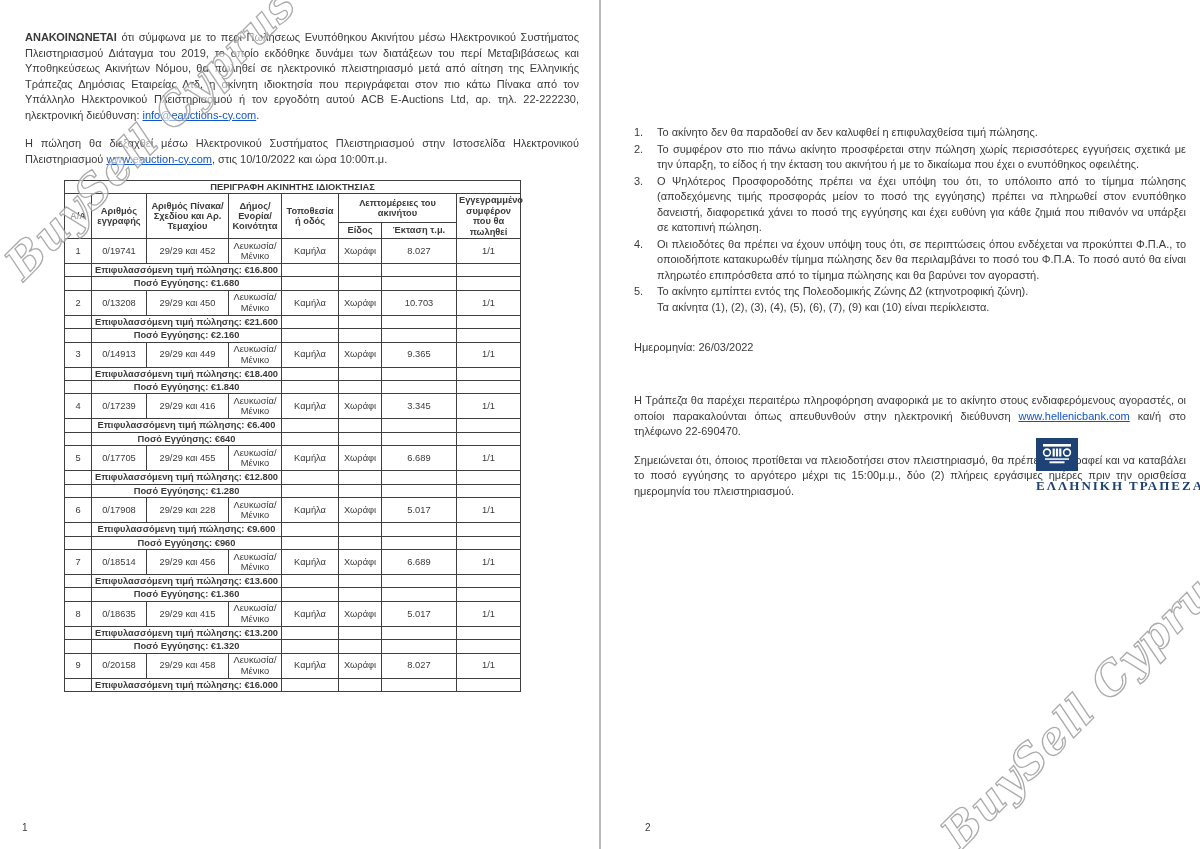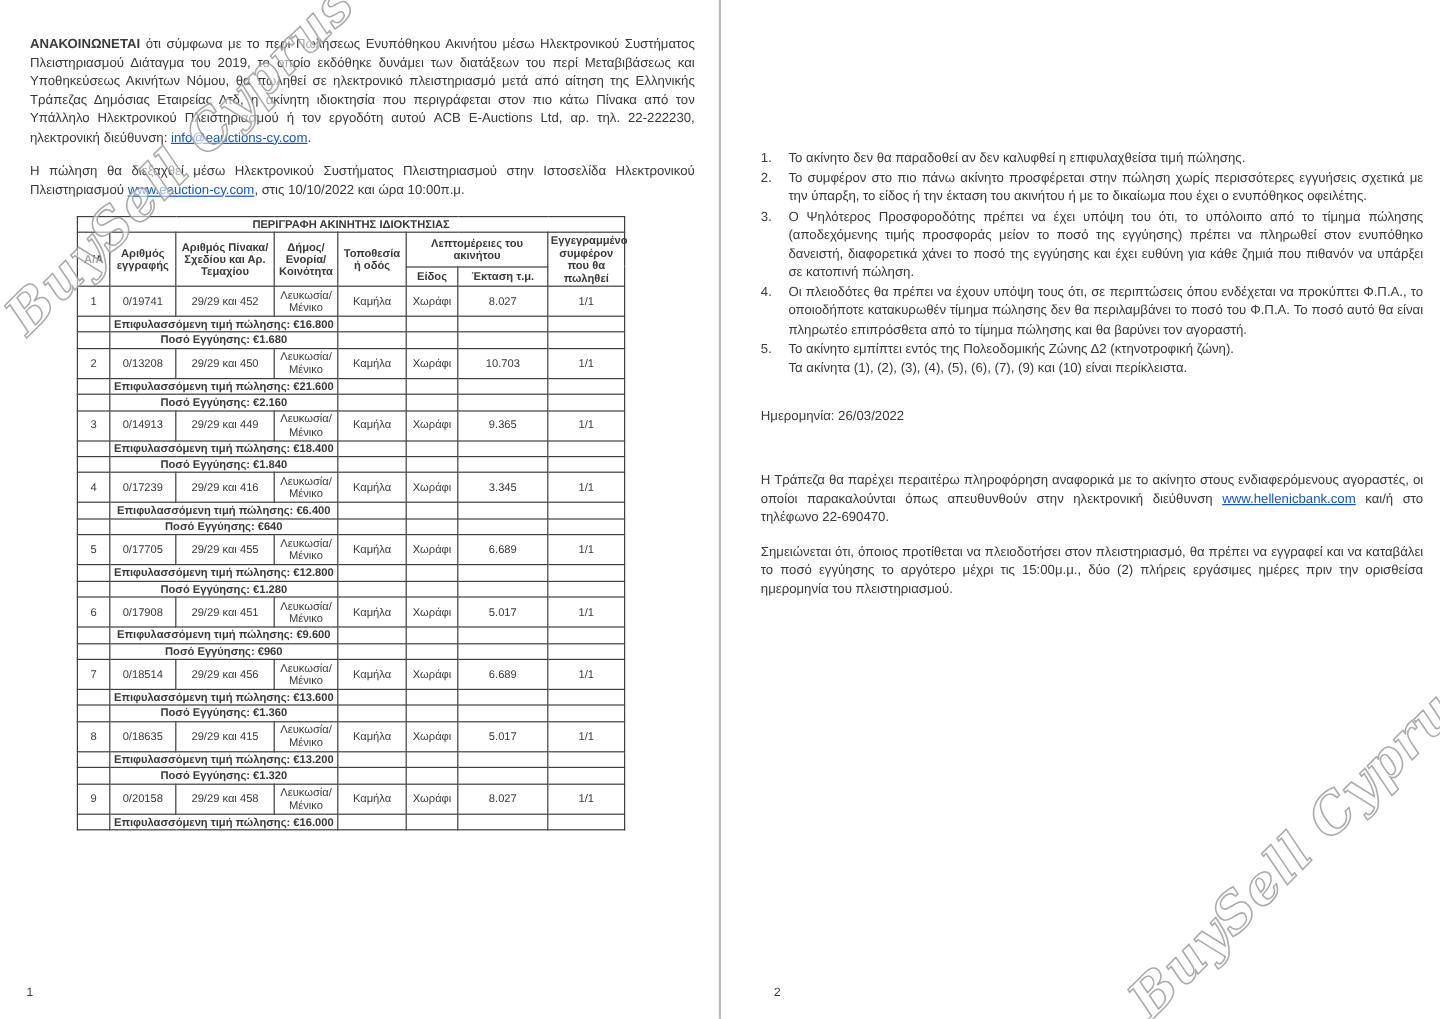--- a/index.html
+++ b/index.html
@@ -220,21 +220,21 @@
           <td></td>
           <td class="sub-cell" colspan="3">Ποσό Εγγύησης: €1.280</td>
           <td></td>
           <td></td>
           <td></td>
           <td></td>
         </tr>
         <tr class="main-row">
           <td>6</td>
           <td>0/17908</td>
-          <td>29/29 και 451</td>
+          <td>29/29 και 228</td>
           <td>Λευκωσία/ Μένικο</td>
           <td>Καμήλα</td>
           <td>Χωράφι</td>
           <td>5.017</td>
           <td>1/1</td>
         </tr>
         <tr class="sub-row">
           <td></td>
           <td class="sub-cell" colspan="3">Επιφυλασσόμενη τιμή πώλησης: €9.600</td>
           <td></td>
@@ -353,15 +353,29 @@
         <span class="txt">Το ακίνητο εμπίπτει εντός της Πολεοδομικής Ζώνης Δ2 (κτηνοτροφική ζώνη).<br>Τα ακίνητα (1), (2), (3), (4), (5), (6), (7), (9) και (10) είναι περίκλειστα.</span>
       </div>
     </div>
 
   <div class="date-line">Ημερομηνία: 26/03/2022</div>
 
   <div class="para"><span>Η Τράπεζα θα παρέχει περαιτέρω πληροφόρηση αναφορικά με το ακίνητο στους ενδιαφερόμενους αγοραστές, οι οποίοι παρακαλούνται όπως απευθυνθούν στην ηλεκτρονική διεύθυνση </span><span class="lnk">www.hellenicbank.com</span><span> και/ή στο τηλέφωνο 22-690470.</span></div>
 
   <div class="para">Σημειώνεται ότι, όποιος προτίθεται να πλειοδοτήσει στον πλειστηριασμό, θα πρέπει να εγγραφεί και να καταβάλει το ποσό εγγύησης το αργότερο μέχρι τις 15:00μ.μ., δύο (2) πλήρεις εργάσιμες ημέρες πριν την ορισθείσα ημερομηνία του πλειστηριασμού.</div>
 
+  <div class="logo-wrap">
+    <svg class="logo-box" viewBox="0 0 42 33" xmlns="http://www.w3.org/2000/svg">
+      <rect x="0" y="0" width="42" height="33" class="navy-fill" fill="#1d4273"></rect>
+      <rect x="7" y="6" width="28" height="2.6" fill="#ffffff"></rect>
+      <circle cx="11" cy="14.5" r="3.4" fill="none" stroke="#ffffff" stroke-width="1.6"></circle>
+      <circle cx="31" cy="14.5" r="3.4" fill="none" stroke="#ffffff" stroke-width="1.6"></circle>
+      <rect x="16.6" y="10.5" width="2.2" height="8" fill="#ffffff"></rect>
+      <rect x="19.9" y="10.5" width="2.2" height="8" fill="#ffffff"></rect>
+      <rect x="23.2" y="10.5" width="2.2" height="8" fill="#ffffff"></rect>
+      <rect x="9" y="20.3" width="24" height="1.5" fill="#ffffff"></rect>
+      <rect x="13.5" y="23.3" width="15" height="2" fill="#ffffff"></rect>
+    </svg>
+    <div class="logo-text">ΕΛΛΗΝΙΚΗ ΤΡΑΠΕΖΑ</div>
+  </div>
 
   <div class="page-num">2</div>
 </div>
 
 </body></html>

